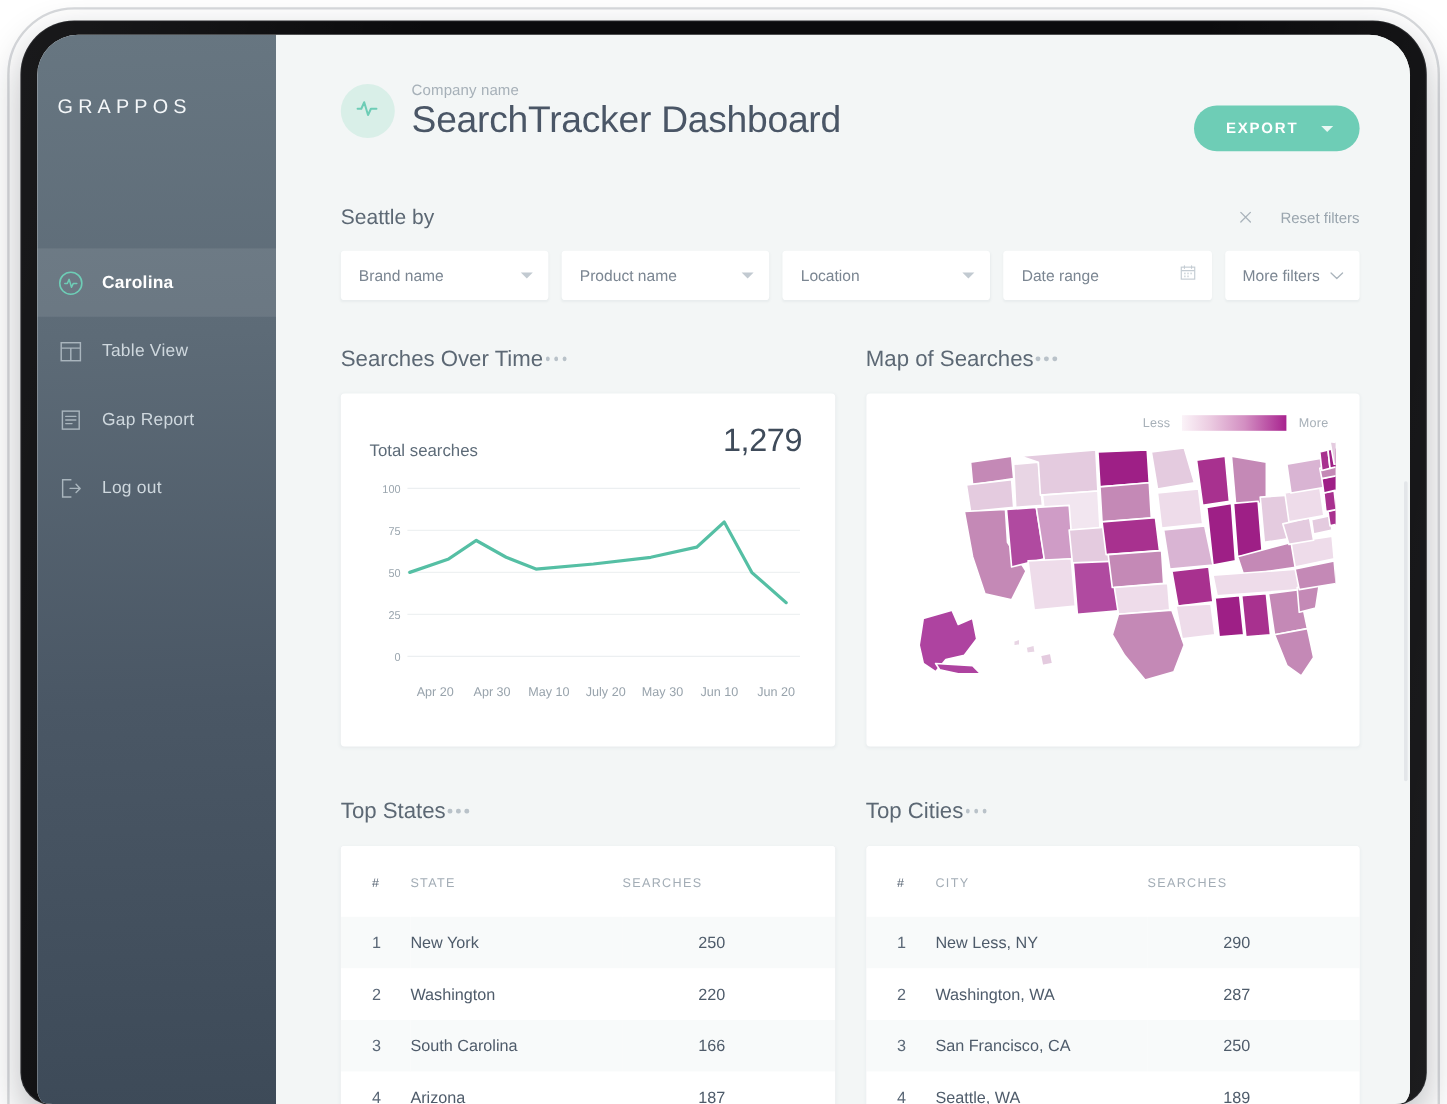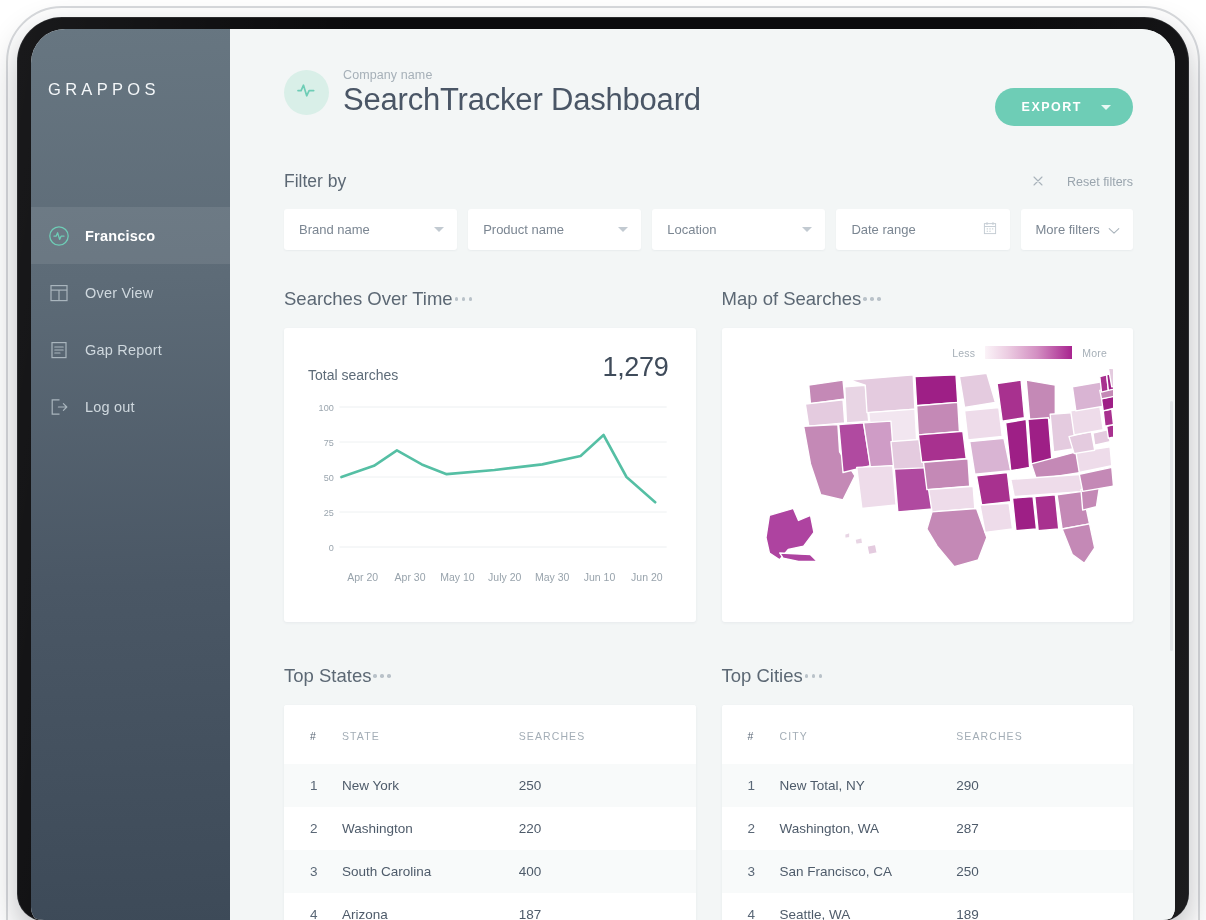--- a/index.html
+++ b/index.html
@@ -169,21 +169,21 @@
   thead th {
     font-size: 10.5px; letter-spacing: 1.1px; color: #a3adb6; font-weight: 400;
     text-transform: uppercase; text-align: left;
     padding: 25px 0 22px 0; background: #fff;
   }
   tbody td { font-size: 13.5px; color: #4e5b6a; padding: 14px 0; }
   tbody tr:nth-child(odd) { background: #f8fafa; }
   tbody tr:nth-child(even) { background: #ffffff; }
   .col-rank { width: 58px; padding-left: 26px !important; color: #5a6776; }
   .col-name { }
-  .col-val { text-align: left; padding-right: 28px !important; }
+  .col-val { text-align: center; padding-right: 28px !important; }
   thead .col-val { text-align: left; }
   thead .col-rank { padding-left: 26px !important; }
 
   .tables-row { display: flex; gap: 26px; margin-top: 39px; padding-bottom: 40px; }
 
   
   .scroll-hint {
     position: absolute; right: 2px; top: 372px; width: 3px; height: 250px;
     background: rgba(140,152,165,.16); border-radius: 2px;
   }
@@ -206,32 +206,32 @@
 
         <nav class="nav">
 
           <div class="nav-item active">
             <span class="ic">
               <svg viewBox="0 0 22 22" width="22" height="22">
                 <circle cx="11" cy="11" r="9.2" fill="none" stroke="#6ecdb6" stroke-width="1.3"></circle>
                 <path d="M6 11.2 h2.1 l1.5 -3.4 l2 6.6 l1.5 -3.2 h2.9" fill="none" stroke="#6ecdb6" stroke-width="1.3" stroke-linejoin="round" stroke-linecap="round"></path>
               </svg>
             </span>
-            <span class="nav-label">Francisco</span>
+            <span class="nav-label">Carolina</span>
           </div>
 
           <div class="nav-item">
             <span class="ic">
               <svg viewBox="0 0 22 22" width="22" height="22">
                 <rect x="3" y="3.6" width="16" height="15" fill="none" stroke="#a9b5bd" stroke-width="1.2"></rect>
                 <path d="M3 8.1 h16" stroke="#a9b5bd" stroke-width="1.2"></path>
                 <path d="M11 8.1 v10.5" stroke="#a9b5bd" stroke-width="1.2"></path>
               </svg>
             </span>
-            <span class="nav-label">Over View</span>
+            <span class="nav-label">Table View</span>
           </div>
 
           <div class="nav-item">
             <span class="ic">
               <svg viewBox="0 0 22 22" width="22" height="22">
                 <rect x="4" y="3.6" width="14" height="15" fill="none" stroke="#a9b5bd" stroke-width="1.2"></rect>
                 <path d="M6.8 8 h8.4 M6.8 11 h8.4 M6.8 14 h5.2" stroke="#a9b5bd" stroke-width="1.2" stroke-linecap="round"></path>
               </svg>
             </span>
             <span class="nav-label">Gap Report</span>
@@ -268,21 +268,21 @@
                 <h1 class="page-title">SearchTracker Dashboard</h1>
               </div>
             </div>
             <button class="export-btn">
               <span>EXPORT</span>
               <span class="caret-white"></span>
             </button>
           </div>
 
           <div class="filter-head">
-            <div class="filter-title">Filter by</div>
+            <div class="filter-title">Seattle by</div>
             <div class="reset-filters">
               <span>
                 <svg viewBox="0 0 10 10" width="10" height="10">
                   <path d="M1 1 L9 9 M9 1 L1 9" stroke="#a9b3bb" stroke-width="1.1" stroke-linecap="round"></path>
                 </svg>
               </span>
               <span>Reset filters</span>
             </div>
           </div>
 
@@ -520,21 +520,21 @@
                       <td class="col-val">250</td>
                     </tr>
                     <tr>
                       <td class="col-rank">2</td>
                       <td class="col-name">Washington</td>
                       <td class="col-val">220</td>
                     </tr>
                     <tr>
                       <td class="col-rank">3</td>
                       <td class="col-name">South Carolina</td>
-                      <td class="col-val">400</td>
+                      <td class="col-val">166</td>
                     </tr>
                     <tr>
                       <td class="col-rank">4</td>
                       <td class="col-name">Arizona</td>
                       <td class="col-val">187</td>
                     </tr>
 
                   </tbody>
                 </table>
               </div>
@@ -554,21 +554,21 @@
                   <thead>
                     <tr>
                       <th class="col-rank">#</th>
                       <th class="col-name">CITY</th>
                       <th class="col-val">SEARCHES</th>
                     </tr>
                   </thead>
                   <tbody>
                     <tr>
                       <td class="col-rank">1</td>
-                      <td class="col-name">New Total, NY</td>
+                      <td class="col-name">New Less, NY</td>
                       <td class="col-val">290</td>
                     </tr>
                     <tr>
                       <td class="col-rank">2</td>
                       <td class="col-name">Washington, WA</td>
                       <td class="col-val">287</td>
                     </tr>
                     <tr>
                       <td class="col-rank">3</td>
                       <td class="col-name">San Francisco, CA</td>

